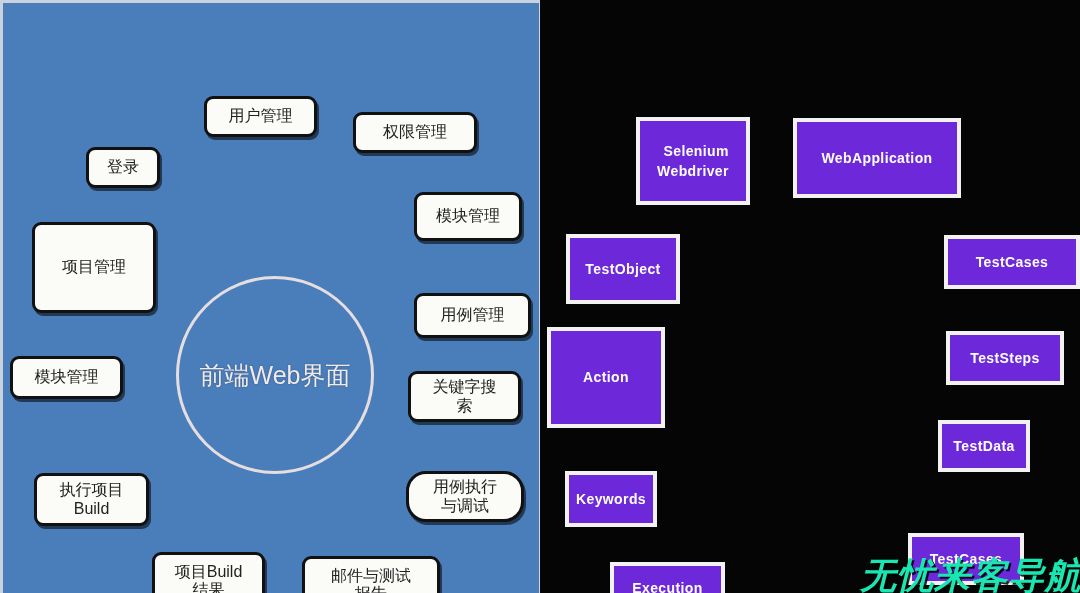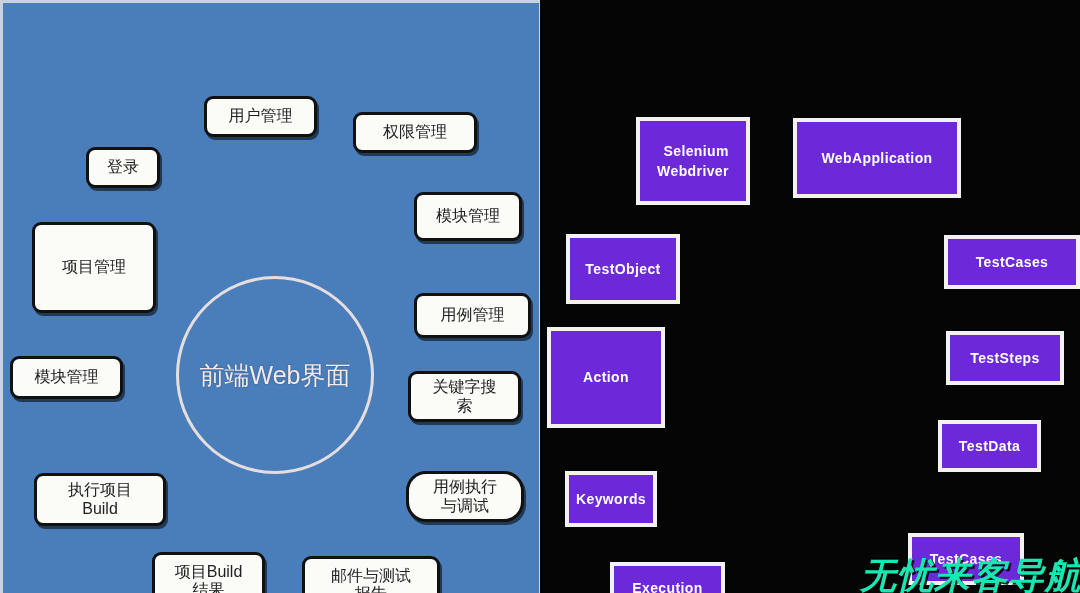--- a/index.html
+++ b/index.html
@@ -120,21 +120,21 @@
       </div>
       <div class="lbox" style="left: 414px; top: 293px; width: 117px; height: 45px;">
         <span class="txt">用例管理</span>
       </div>
       <div class="lbox" style="left: 10px; top: 356px; width: 113px; height: 43px; text-align: right;">
         <span class="txt">模块管理</span>
       </div>
       <div class="lbox" style="left: 408px; top: 371px; width: 113px; height: 51px;">
         <span class="txt">关键字搜<br>索</span>
       </div>
-      <div class="lbox" style="left: 34px; top: 473px; width: 132px; height: 53px;">
+      <div class="lbox" style="left: 34px; top: 473px; width: 115px; height: 53px;">
         <span class="txt">执行项目<br>Build</span>
       </div>
       <div class="lbox" style="left: 406px; top: 471px; width: 118px; height: 51px; border-radius: 20px;">
         <span class="txt">用例执行<br>与调试</span>
       </div>
       <div class="lbox" style="left: 152px; top: 552px; width: 113px; height: 58px;">
         <span class="txt">项目Build<br>结果</span>
       </div>
       <div class="lbox" style="left: 302px; top: 556px; width: 138px; height: 58px;">
         <span class="txt">邮件与测试<br>报告</span>
@@ -152,21 +152,21 @@
       </div>
       <div class="rbox" style="left: 944px; top: 235px; width: 136px; height: 54px;">
         <span class="txt">TestCases</span>
       </div>
       <div class="rbox" style="left: 547px; top: 327px; width: 118px; height: 101px;">
         <span class="txt">Action</span>
       </div>
       <div class="rbox" style="left: 946px; top: 331px; width: 118px; height: 54px;">
         <span class="txt">TestSteps</span>
       </div>
-      <div class="rbox" style="left: 938px; top: 420px; width: 103px; height: 52px;">
+      <div class="rbox" style="left: 938px; top: 420px; width: 92px; height: 52px;">
         <span class="txt">TestData</span>
       </div>
       <div class="rbox" style="left: 565px; top: 471px; width: 92px; height: 56px;">
         <span class="txt">Keywords</span>
       </div>
       <div class="rbox" style="left: 908px; top: 533px; width: 116px; height: 52px;">
         <span class="txt">TestCases</span>
       </div>
       <div class="rbox" style="left: 610px; top: 562px; width: 115px; height: 52px;">
         <span class="txt">Execution</span>

